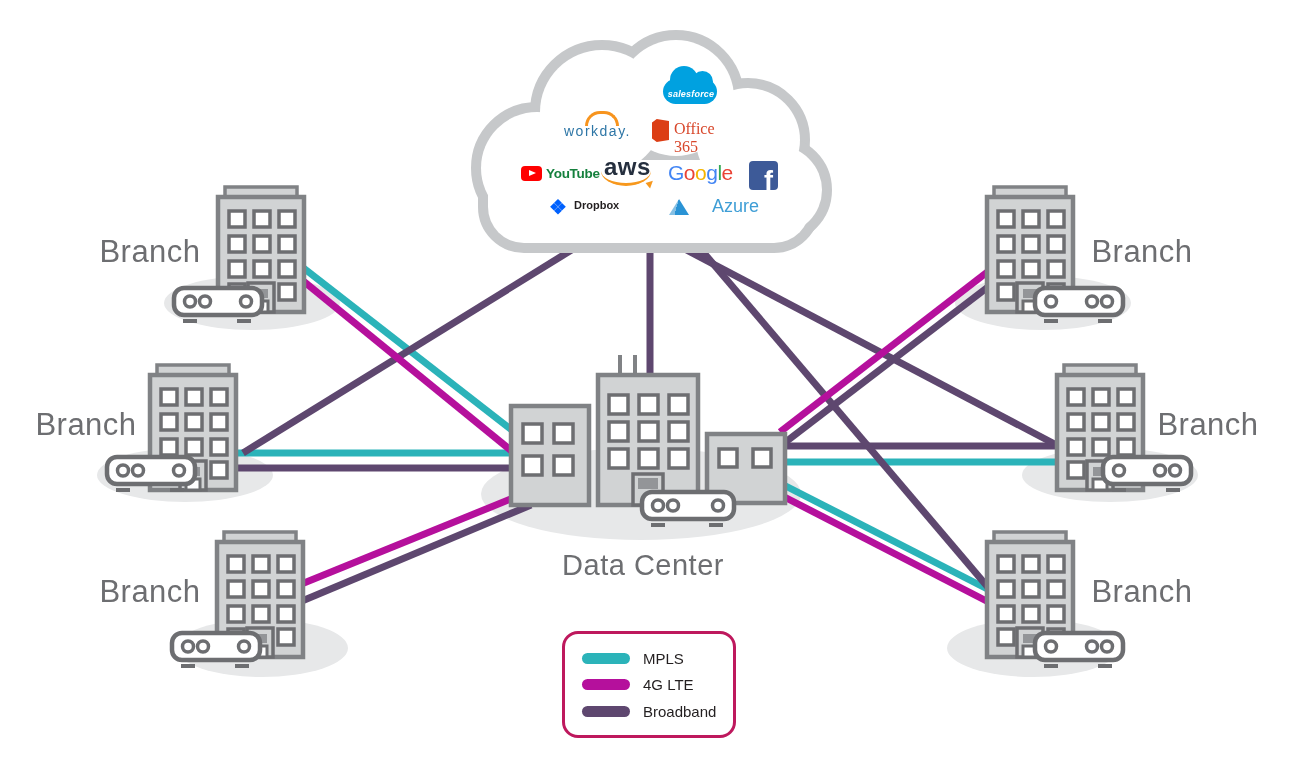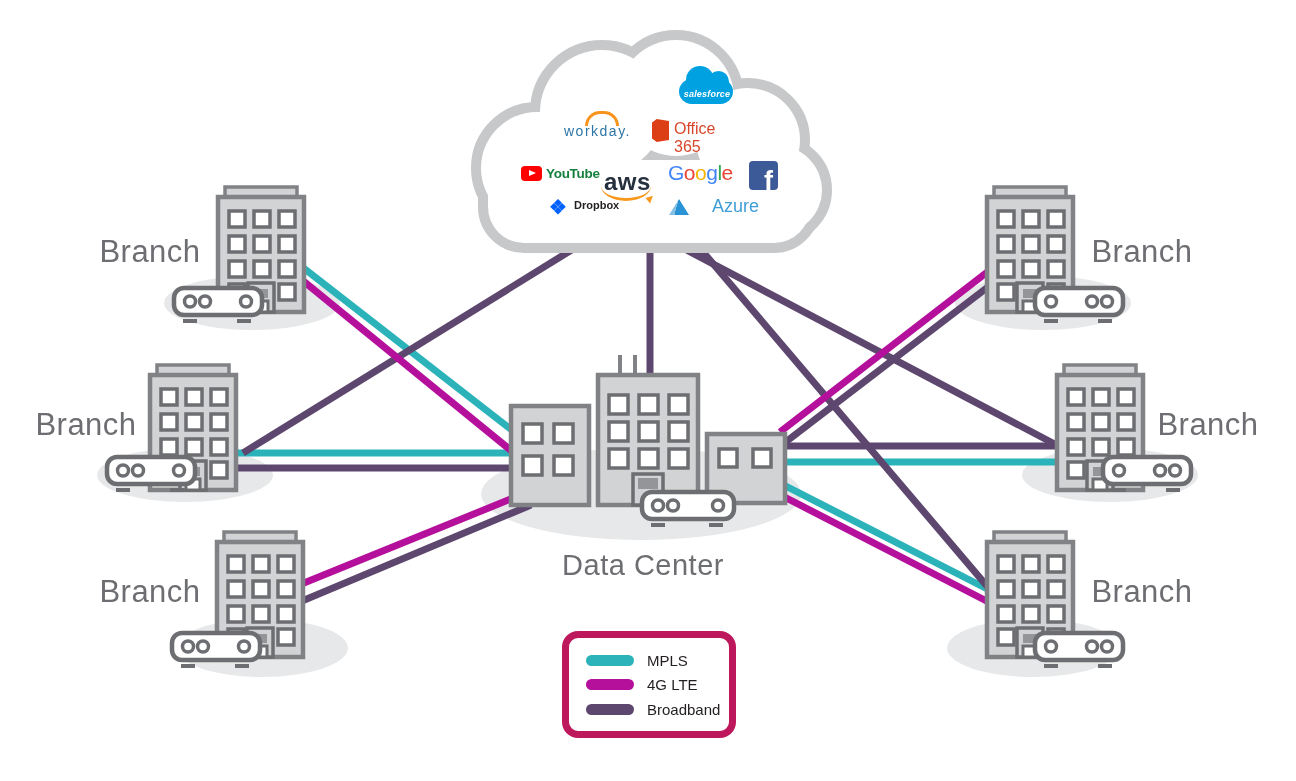--- a/index.html
+++ b/index.html
@@ -15,54 +15,54 @@
   .lbl.tl{left:90px;top:234px;width:120px;}
   .lbl.ml{left:26px;top:407px;width:120px;}
   .lbl.bl{left:90px;top:574px;width:120px;}
   .lbl.tr{left:1082px;top:234px;width:120px;}
   .lbl.mr{left:1148px;top:407px;width:120px;}
   .lbl.br{left:1082px;top:574px;width:120px;}
   .lbl.dc{left:543px;top:549px;width:200px;font-size:29px;}
   
   .legend{
     position:absolute;left:562px;top:631px;width:174px;height:107px;box-sizing:border-box;
-    background:#fff;border:7px solid #be185d;border-radius:16px;
+    background:#fff;border:3px solid #be185d;border-radius:16px;
     display:flex;flex-direction:column;justify-content:space-evenly;padding:6px 0 6px 17px;
   }
   .legend-row{display:flex;align-items:center;gap:13px;}
   .sw{width:48px;height:11px;border-radius:6px;display:inline-block;}
   .sw-mpls{background:var(--mpls);} .sw-lte{background:var(--lte);} .sw-broadband{background:var(--broadband);}
   .legend-label{font-size:15px;color:#231f20;}
   
   .logo{position:absolute;}
   
-  .sf{left:678px;top:64px;width:58px;height:42px;}
+  .sf{left:662px;top:64px;width:58px;height:42px;}
   .sf-blob{position:absolute;left:1px;bottom:2px;width:54px;height:25px;background:#00a1e0;border-radius:13px;}
   .sf-b1{position:absolute;left:8px;top:2px;width:28px;height:28px;background:#00a1e0;border-radius:50%;}
   .sf-b2{position:absolute;left:30px;top:7px;width:21px;height:21px;background:#00a1e0;border-radius:50%;}
   .sf-text{position:absolute;left:0;bottom:7px;width:100%;text-align:center;color:#fff;
     font-size:9px;font-style:italic;font-weight:600;letter-spacing:.2px;}
   
   .wd{left:564px;top:111px;width:80px;height:32px;}
   .wd-arc{position:absolute;left:21px;top:0;width:34px;height:15px;box-sizing:border-box;
     border:3.5px solid #f7941e;border-bottom:none;border-radius:17px 17px 0 0;}
   .wd-text{position:absolute;left:0;top:12px;font-size:14px;color:#2e76a6;letter-spacing:1.5px;}
   
   .of{left:652px;top:118px;width:90px;height:26px;}
   .of-icon{position:absolute;left:0;top:1px;width:17px;height:23px;background:#dc3e15;
     clip-path:polygon(28% 0%,100% 9%,100% 91%,28% 100%,0% 85%,0% 15%);}
-  .of-text{position:absolute;left:22px;top:2px;font-size:16px;color:#d8472b;}
+  .of-text{position:absolute;left:22px;top:2px;font-size:16px;color:#d8472b;font-family:Liberation Serif, serif;}
   
   .yt{left:521px;top:165px;width:70px;height:18px;}
   .yt-icon{position:absolute;left:0;top:1px;width:21px;height:15px;background:#f00;border-radius:4px;}
   .yt-icon::after{content:"";position:absolute;left:8px;top:4px;border-left:7px solid #fff;
     border-top:3.5px solid transparent;border-bottom:3.5px solid transparent;}
   .yt-text{position:absolute;left:25px;top:1px;font-size:13.5px;font-weight:700;color:#15803d;letter-spacing:-.3px;}
   
-  .aws{left:601px;top:168px;width:56px;height:38px;}
+  .aws{left:601px;top:153px;width:56px;height:38px;}
   .aws-text{position:absolute;left:3px;top:0;font-size:24px;font-weight:700;color:#252f3e;letter-spacing:.5px;}
   .aws-swoosh{position:absolute;left:0;top:18px;width:50px;height:12px;
     border-bottom:3.5px solid #f7981d;border-radius:0 0 50% 50%/0 0 100% 100%;}
   .aws-swoosh::after{content:"";position:absolute;right:-3px;bottom:-4px;
     border-left:7px solid #f7981d;border-top:3px solid transparent;border-bottom:4px solid transparent;
     transform:rotate(-40deg);}
   
   .gg{left:668px;top:161px;width:70px;height:24px;font-size:21px;font-weight:500;letter-spacing:-.5px;}
   .g-b{color:#4285f4;} .g-r{color:#ea4335;} .g-y{color:#f4b400;} .g-g{color:#34a853;}
   

